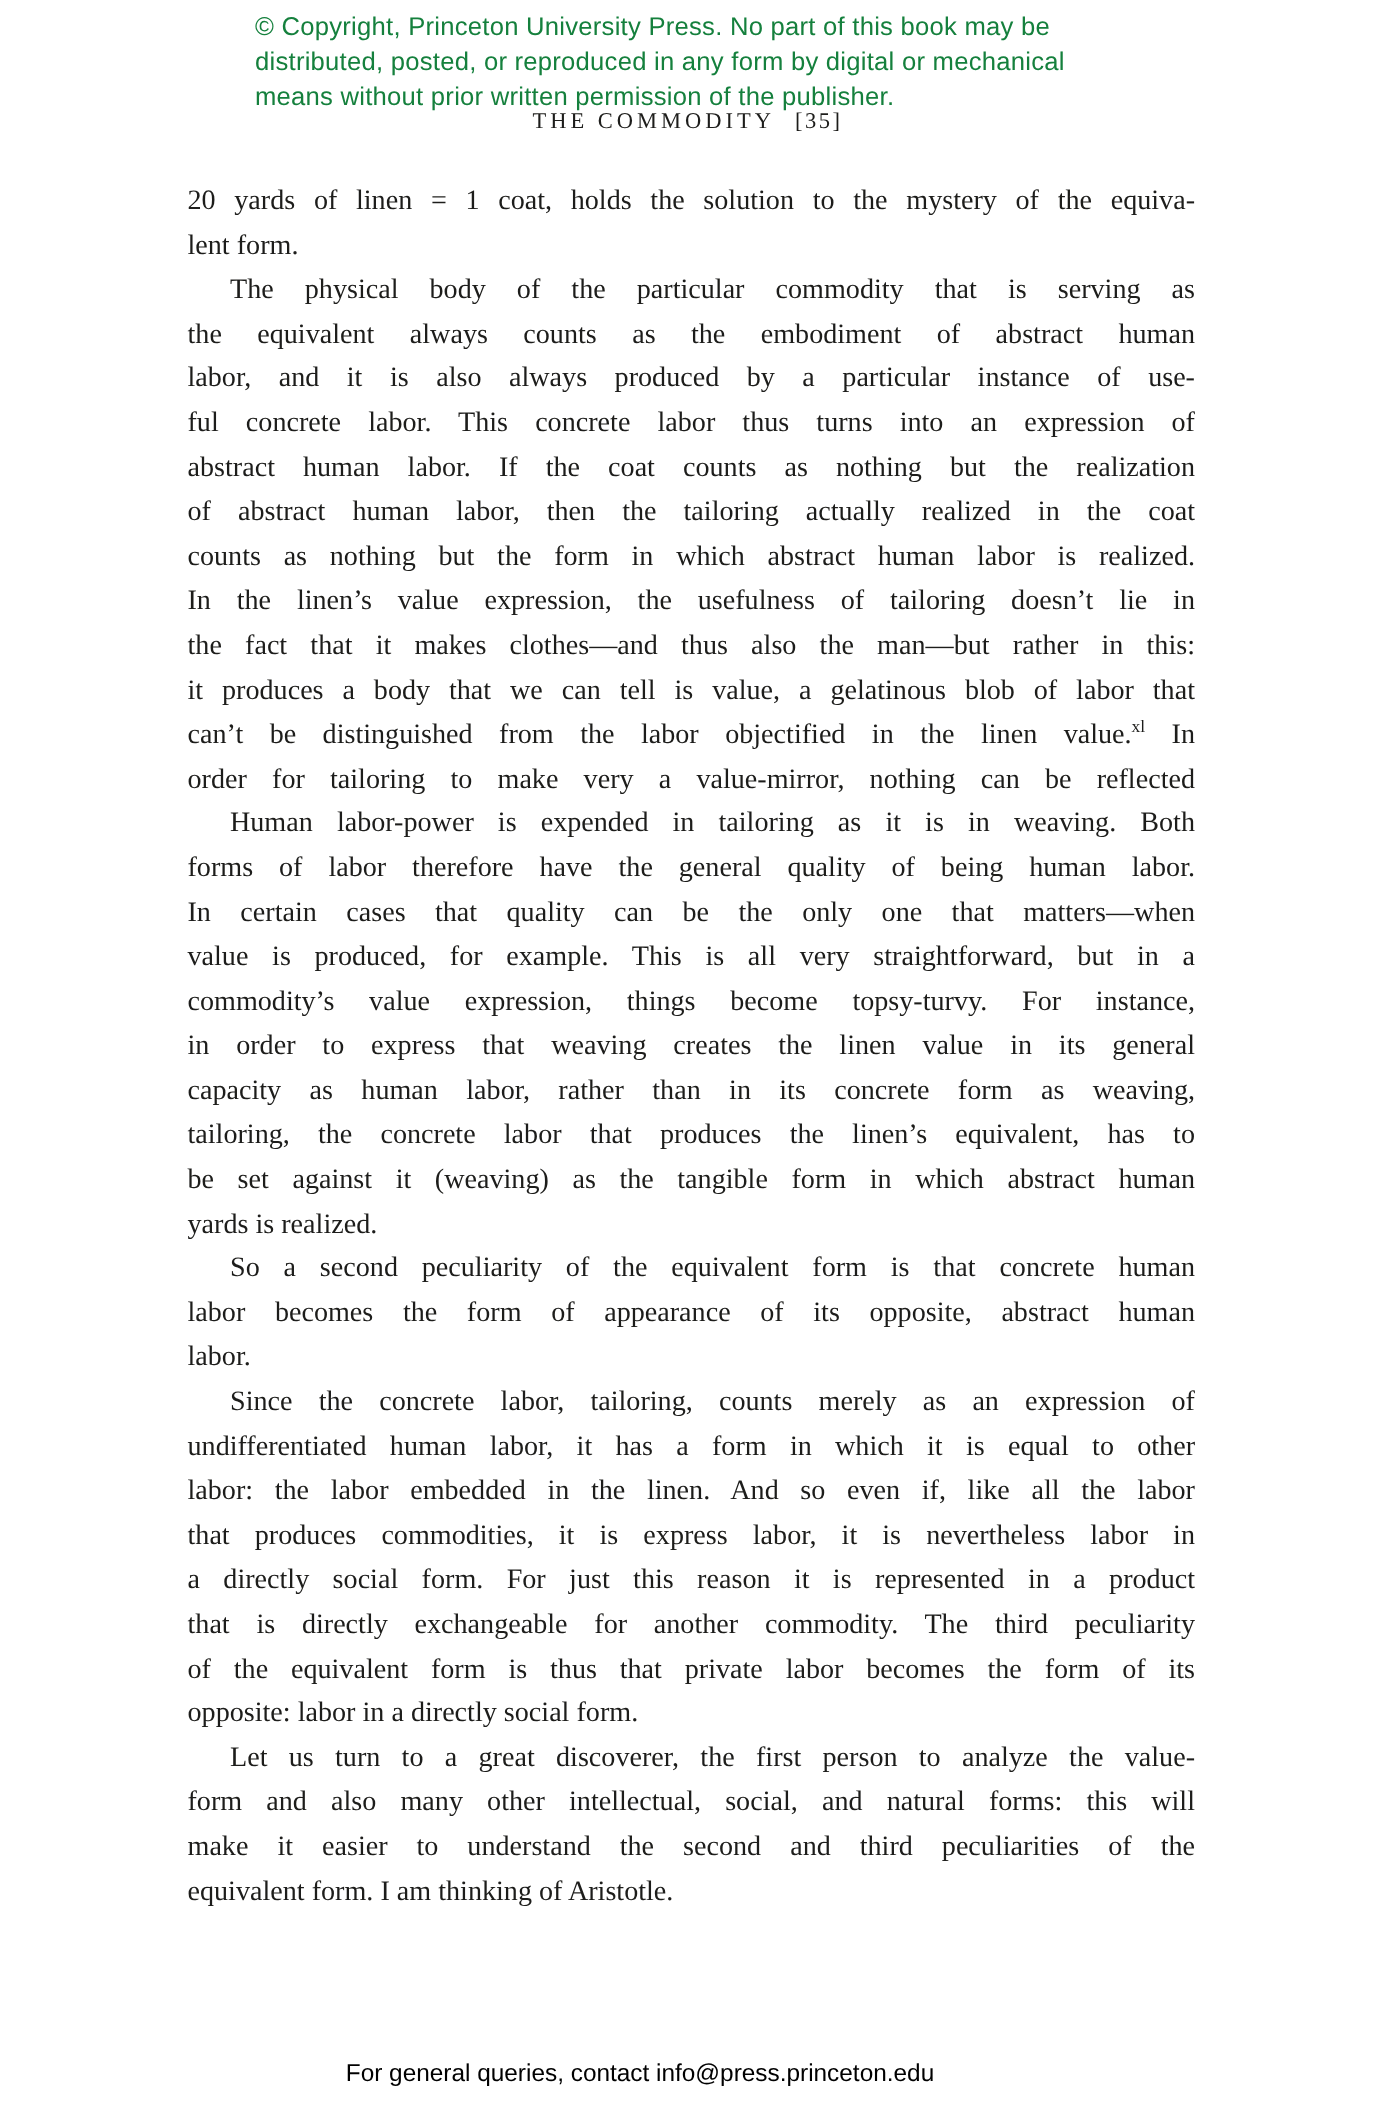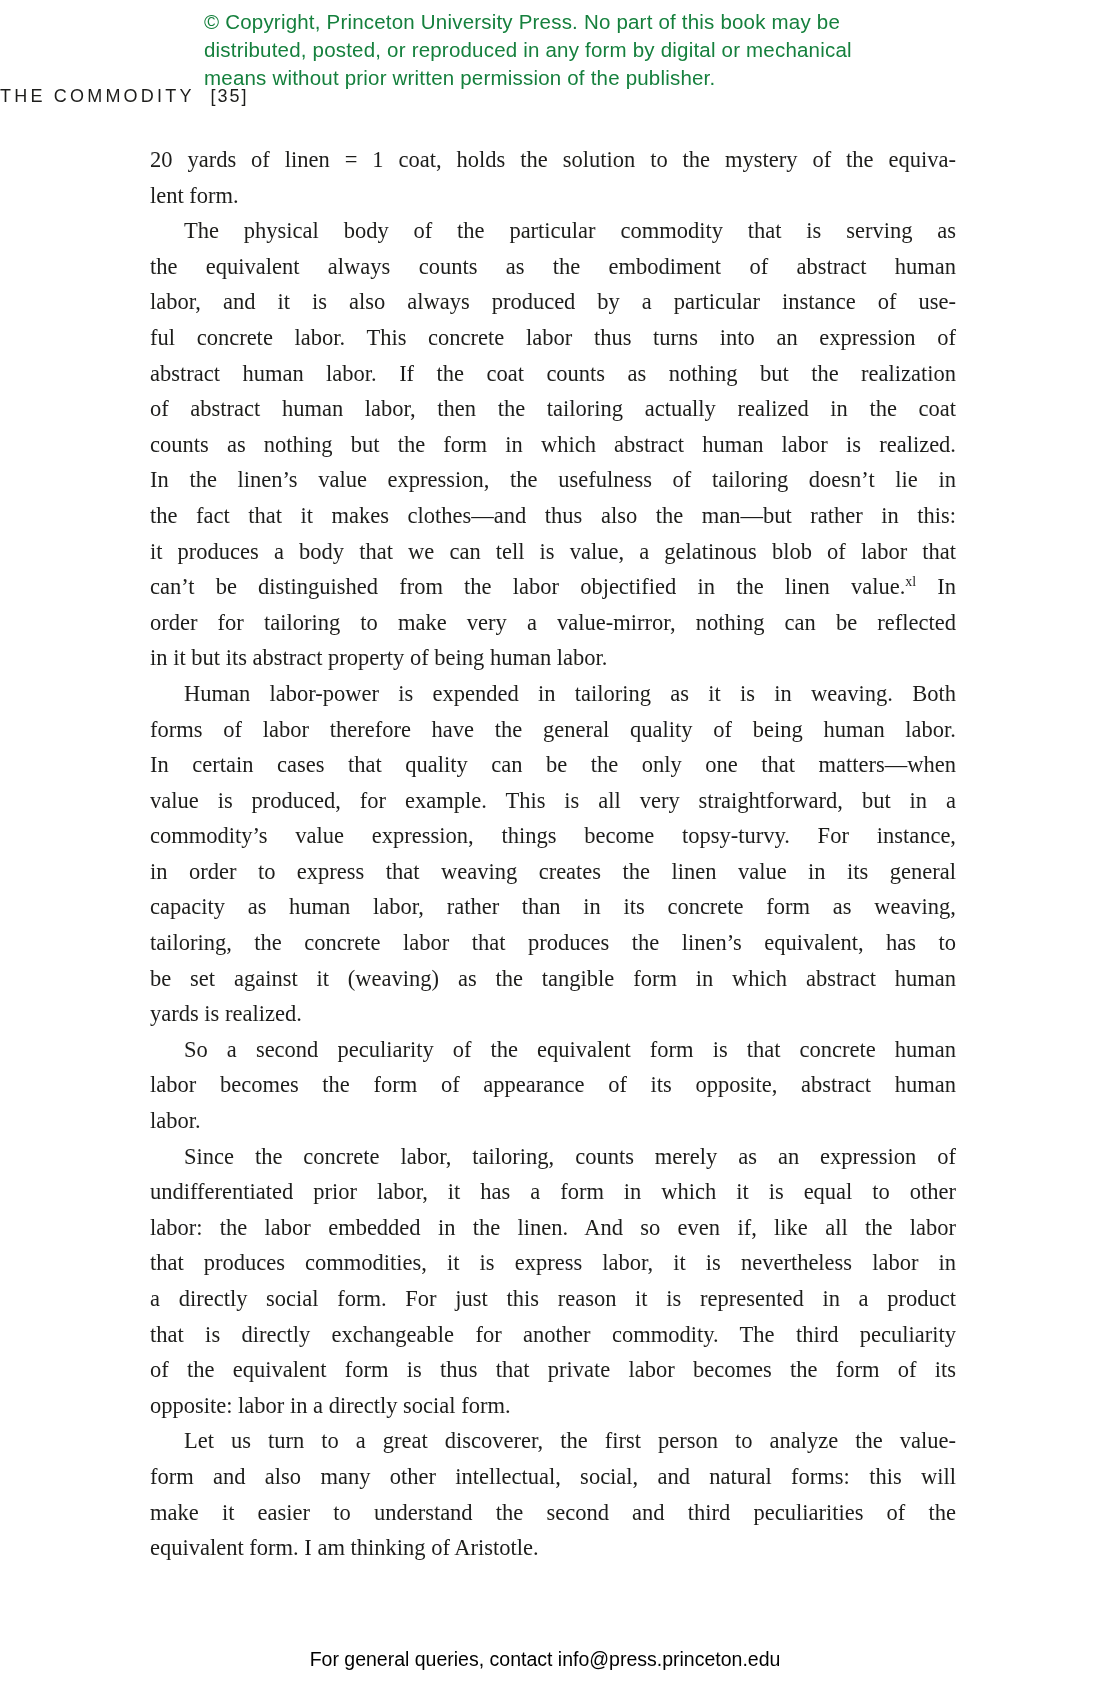--- a/index.html
+++ b/index.html
@@ -20,22 +20,22 @@
     line-height: 28px;
     color: #15803d;
     letter-spacing: 0.2px;
     white-space: nowrap;
   }
   .running-head {
     position: absolute;
     top: 86px;
     left: 0;
     width: 1100px;
-    text-align: left;
-    font-family: Liberation Sans, sans-serif;
+    text-align: center;
+    font-family: Liberation Serif, serif;
     font-size: 18px;
     letter-spacing: 3.2px;
     color: #1d1d1b;
     white-space: nowrap;
   }
   .running-head .page-label { margin-left: 16px; letter-spacing: 2px; }
   .body-text {
     position: absolute;
     left: 150px;
     top: 142px;
@@ -61,21 +61,20 @@
   .footer {
     position: absolute;
     top: 1648px;
     left: 0;
     width: 1024px;
     text-align: center;
     font-family: "Liberation Sans", sans-serif;
     font-size: 19.5px;
     color: #000000;
     white-space: nowrap;
-    padding-left: 33px;
   }
 </style>
 </head>
 <body>
 
 <div class="page">
 
   <div class="copyright">
     <div>© Copyright, Princeton University Press. No part of this book may be</div>
     <div>distributed, posted, or reproduced in any form by digital or mechanical</div>
@@ -97,42 +96,41 @@
         <div class="line">labor, and it is also always produced by a particular instance of use-</div>
         <div class="line">ful concrete labor. This concrete labor thus turns into an expression of</div>
         <div class="line">abstract human labor. If the coat counts as nothing but the realization</div>
         <div class="line">of abstract human labor, then the tailoring actually realized in the coat</div>
         <div class="line">counts as nothing but the form in which abstract human labor is realized.</div>
         <div class="line">In the linen’s value expression, the usefulness of tailoring doesn’t lie in</div>
         <div class="line">the fact that it makes clothes—and thus also the man—but rather in this:</div>
         <div class="line">it produces a body that we can tell is value, a gelatinous blob of labor that</div>
         <div class="line">can’t be distinguished from the labor objectified in the linen value.<sup>xl</sup> In</div>
         <div class="line">order for tailoring to make very a value-mirror, nothing can be reflected</div>
-        <div class="line last">in it but its abstract property of being human labor.</div>
       </div>
       <div class="paragraph">
         <div class="line indent">Human labor-power is expended in tailoring as it is in weaving. Both</div>
         <div class="line">forms of labor therefore have the general quality of being human labor.</div>
         <div class="line">In certain cases that quality can be the only one that matters—when</div>
         <div class="line">value is produced, for example. This is all very straightforward, but in a</div>
         <div class="line">commodity’s value expression, things become topsy-turvy. For instance,</div>
         <div class="line">in order to express that weaving creates the linen value in its general</div>
         <div class="line">capacity as human labor, rather than in its concrete form as weaving,</div>
         <div class="line">tailoring, the concrete labor that produces the linen’s equivalent, has to</div>
         <div class="line">be set against it (weaving) as the tangible form in which abstract human</div>
         <div class="line last">yards is realized.</div>
       </div>
       <div class="paragraph">
         <div class="line indent">So a second peculiarity of the equivalent form is that concrete human</div>
         <div class="line">labor becomes the form of appearance of its opposite, abstract human</div>
         <div class="line last">labor.</div>
       </div>
       <div class="paragraph">
         <div class="line indent">Since the concrete labor, tailoring, counts merely as an expression of</div>
-        <div class="line">undifferentiated prior labor, it has a form in which it is equal to other</div>
+        <div class="line">undifferentiated human labor, it has a form in which it is equal to other</div>
         <div class="line">labor: the labor embedded in the linen. And so even if, like all the labor</div>
         <div class="line">that produces commodities, it is express labor, it is nevertheless labor in</div>
         <div class="line">a directly social form. For just this reason it is represented in a product</div>
         <div class="line">that is directly exchangeable for another commodity. The third peculiarity</div>
         <div class="line">of the equivalent form is thus that private labor becomes the form of its</div>
         <div class="line last">opposite: labor in a directly social form.</div>
       </div>
       <div class="paragraph">
         <div class="line indent">Let us turn to a great discoverer, the first person to analyze the value-</div>
         <div class="line">form and also many other intellectual, social, and natural forms: this will</div>

